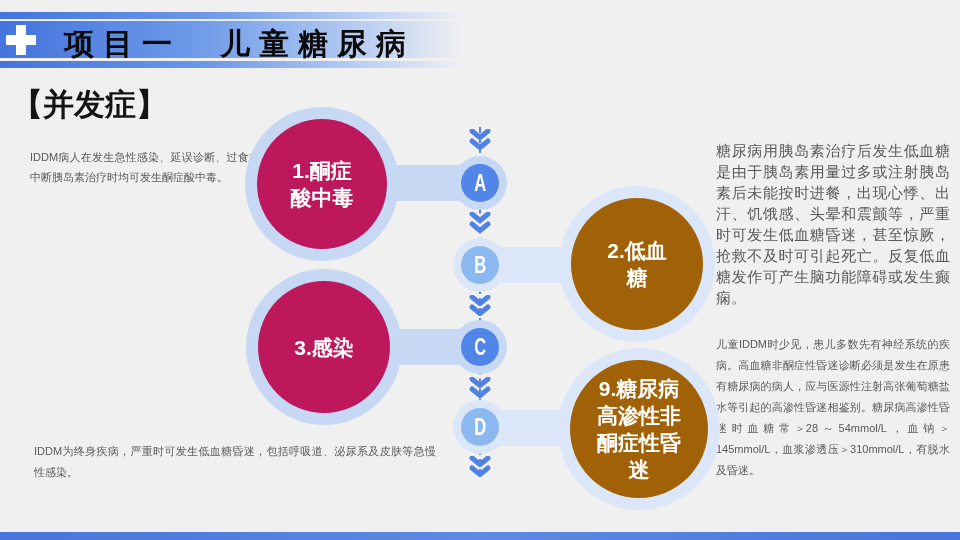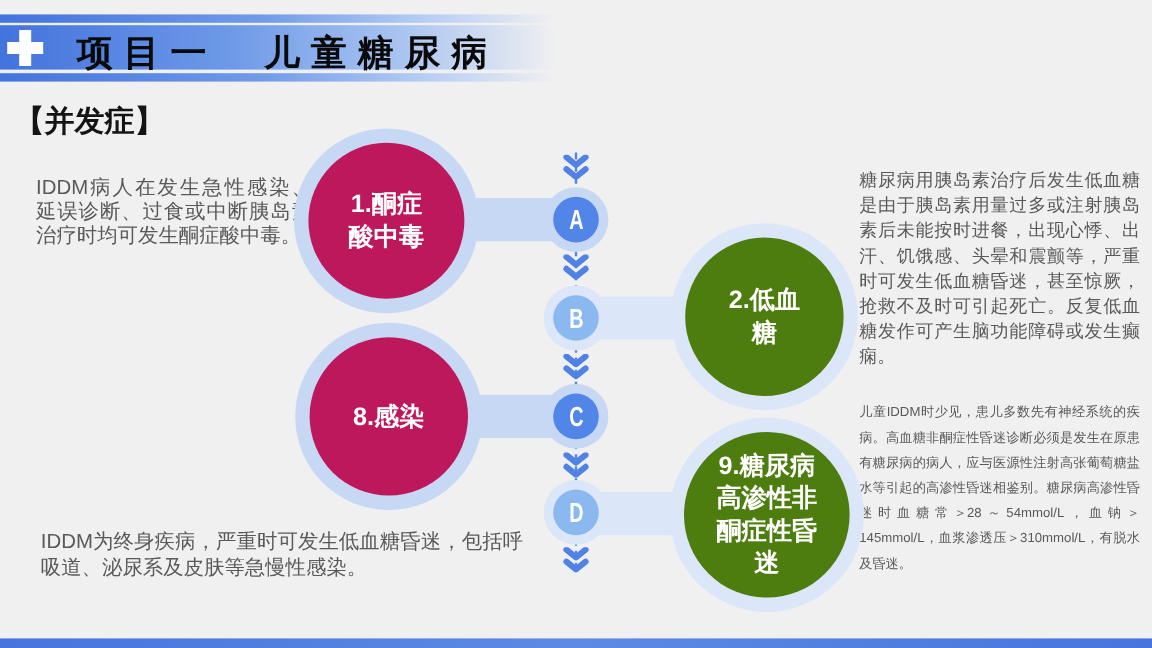--- a/index.html
+++ b/index.html
@@ -30,26 +30,26 @@
   .hdr-title {
     left:64px; top:24px;
     font-family:"Liberation Serif","DejaVu Serif",serif;
     font-size:30px; font-weight:bold; color:#0a0a0a;
     letter-spacing:9px; white-space:pre;
   }
 
   
   .section-title {
     left:12px; top:84px;
-    font-size:25px; font-weight:bold; color:#141414;
+    font-size:31px; font-weight:bold; color:#141414;
   }
 
   
   .para {
-    color:#595959; font-size:17px; line-height:21px;
+    color:#595959; font-size:11px; line-height:21px;
     text-align:justify;
   }
   .p-left1  { left:30px;  top:147px; width:230px; line-height:20px; }
   .p-left2  { left:34px;  top:441px; width:402px; }
   .p-right1 { left:716px; top:120px; width:234px; font-size:15px;margin-top:20px; }
   .p-right2 { left:716px; top:334px; width:234px; font-size:11px; }
 
   
   .dash-line {
     left:479px; top:127px; height:348px; width:0;
@@ -59,21 +59,21 @@
   .stem.dark  { background:#c7d8f4; }
   .stem.light { background:#dbe7f9; }
 
   .bubble {
     border-radius:50%;
     display:flex; align-items:center; justify-content:center;
     text-align:center; color:#ffffff; font-weight:bold;
     font-size:21px; line-height:27px; white-space:pre-line;
   }
   .bubble.dark  { background:#be185d; box-shadow:0 0 0 12px #c7d8f4; }
-  .bubble.light { background:#4d7c0f; box-shadow:0 0 0 12px #dbe7f9; }
+  .bubble.light { background:#a16207; box-shadow:0 0 0 12px #dbe7f9; }
 
   .dot {
     width:38px; height:38px; border-radius:50%;
     display:flex; align-items:center; justify-content:center;
     color:#ffffff; font-size:23px; font-weight:bold;
   }
   .dot.dark  { background:#5285e8; box-shadow:0 0 0 8px #c7d8f4; }
   .dot.light { background:#8cb8f0; box-shadow:0 0 0 8px #dbe7f9; }
   .dot span { transform:scaleX(.72); display:block; }
 
@@ -106,21 +106,21 @@
 
 <div class="abs stem dark" style="left:378px;top:165px;width:104px"></div>
 <div class="abs stem light" style="left:478px;top:247px;width:112px"></div>
 <div class="abs stem dark" style="left:380px;top:329px;width:102px"></div>
 <div class="abs stem light" style="left:478px;top:410px;width:110px"></div>
 
 <div class="abs bubble dark" style="left:257px;top:119px;width:130px;height:130px"><span>1.酮症
 酸中毒</span></div>
 <div class="abs bubble light" style="left:571px;top:198px;width:132px;height:132px"><span>2.低血
 糖</span></div>
-<div class="abs bubble dark" style="left:258px;top:281px;width:132px;height:132px"><span>8.感染</span></div>
+<div class="abs bubble dark" style="left:258px;top:281px;width:132px;height:132px"><span>3.感染</span></div>
 <div class="abs bubble light" style="left:570px;top:360px;width:138px;height:138px"><span>9.糖尿病
 高渗性非
 酮症性昏
 迷</span></div>
 
 <div class="abs dot dark" style="left:461px;top:164px">
     <span>A</span>
   </div>
 <div class="abs dot light" style="left:461px;top:246px">
     <span>B</span>

